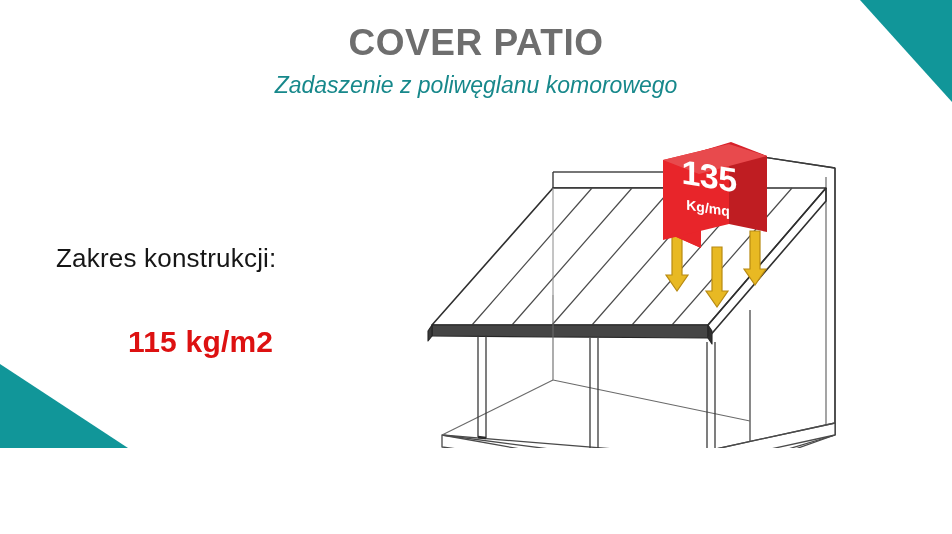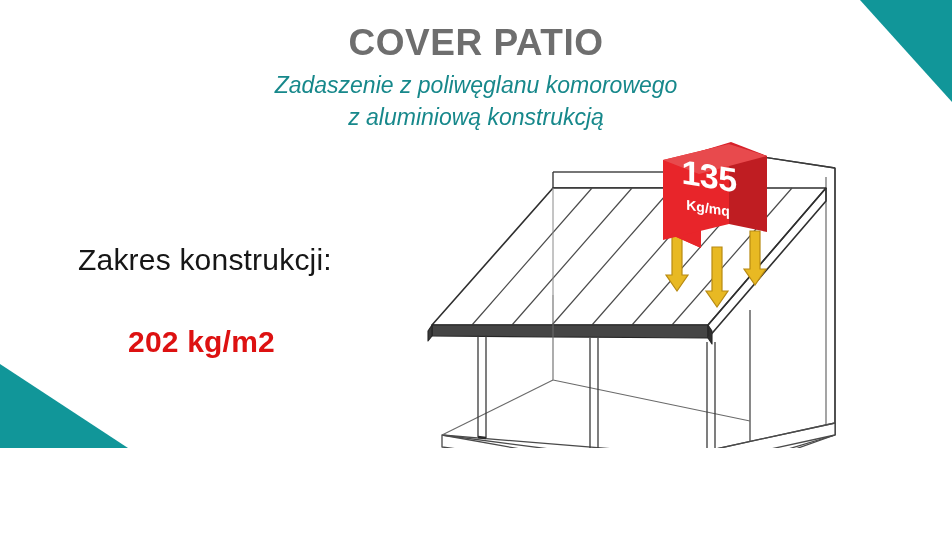--- a/index.html
+++ b/index.html
@@ -59,23 +59,23 @@
     font-size: 23px;
     font-style: italic;
     line-height: 1.38;
     color: #17888b;
   }
   .subtitle .line { display: block; }
 
   
   .info-label {
     position: absolute;
-    left: 78px;
+    left: 56px;
     top: 243px;
-    font-size: 30px;
+    font-size: 26px;
     color: #161616;
     letter-spacing: 0.2px;
   }
   .info-value {
     position: absolute;
     left: 128px;
     top: 325px;
     font-size: 30px;
     font-weight: bold;
     color: #dd1111;
@@ -132,25 +132,24 @@
 
 <div id="canvas">
 
   <div class="corner-tr"></div>
   <div class="corner-bl"></div>
 
   <div class="title">COVER PATIO</div>
 
   <div class="subtitle">
     <span class="line">Zadaszenie z poliwęglanu komorowego</span>
-    <span class="line">z aluminiową konstrukcją</span>
   </div>
 
   <div class="info-label">Zakres konstrukcji:</div>
-  <div class="info-value">202 kg/m2</div>
+  <div class="info-value">115 kg/m2</div>
 
   <div class="illustration">
     <svg width="460" height="370" viewBox="0 0 460 370" xmlns="http://www.w3.org/2000/svg">
       <g fill="none" stroke="#3a3a3a" stroke-width="1.4" stroke-linejoin="round">
 
         <path d="M133 37 L330 37 L330 20 L415 33 L415 300 L330 330 L330 175" stroke="#4a4a4a" stroke-width="1.3"></path>
         <path d="M330 20 L415 33"></path>
         <path d="M415 33 L415 300"></path>
         <path d="M406 42 L406 292" stroke="#5a5a5a" stroke-width="1.1"></path>
 

